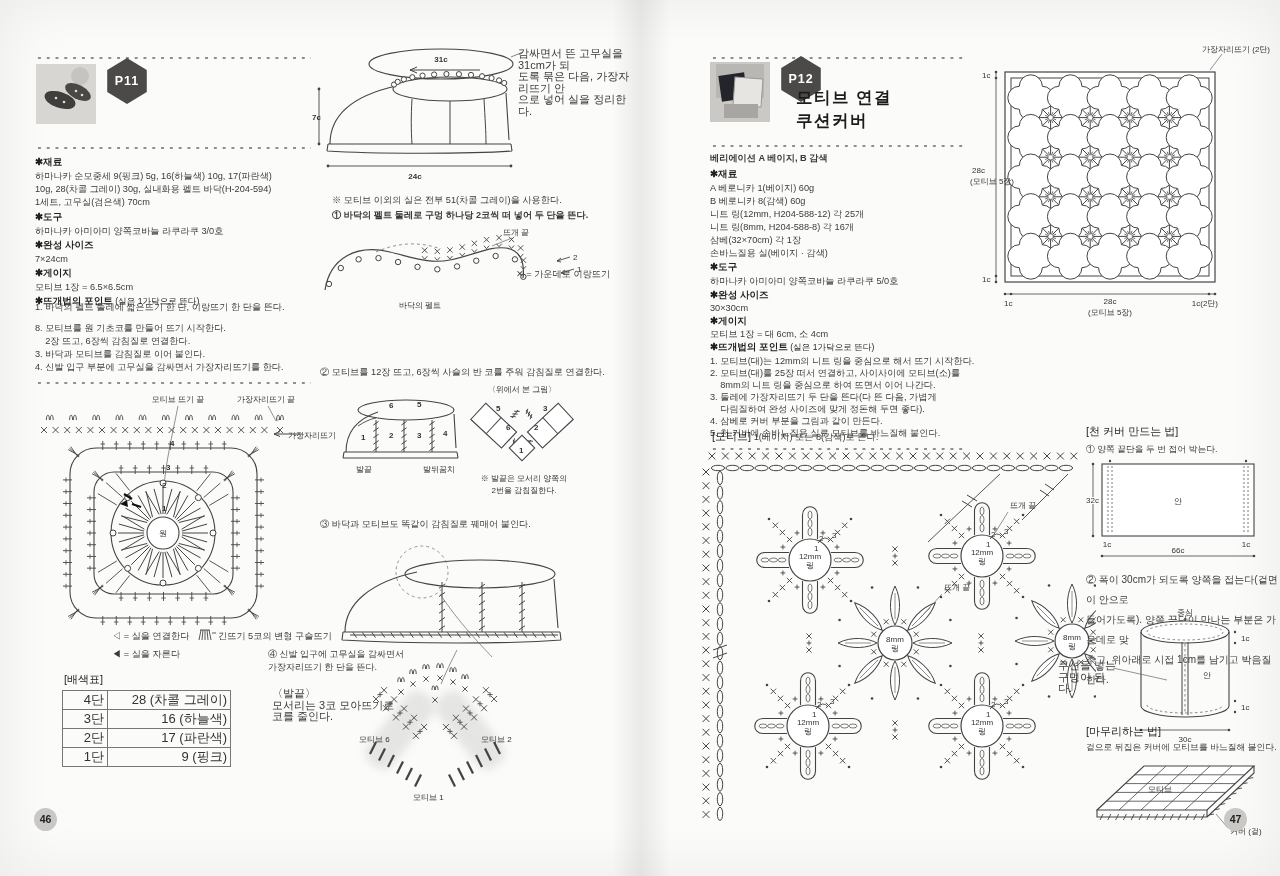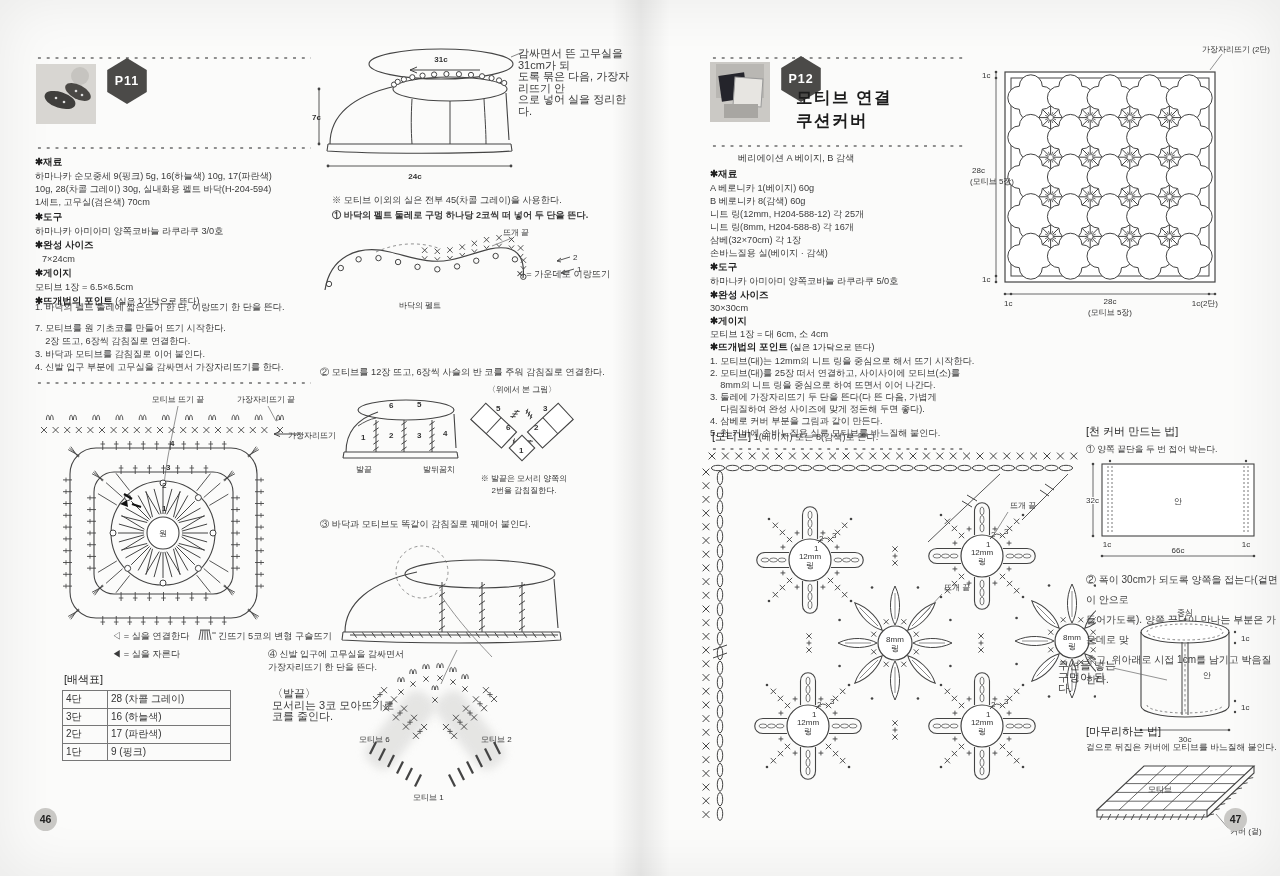--- a/index.html
+++ b/index.html
@@ -14,21 +14,21 @@
   .sm{font-size:11px;line-height:11.5px;color:#3a3a3a;white-space:pre-line}
   .dots{height:4px;background-image:radial-gradient(circle,#8f8f8f 1.1px,transparent 1.35px);
         background-size:8.8px 4px;background-repeat:repeat-x}
   .gutter{left:612px;top:0;width:58px;height:876px;
         background:linear-gradient(90deg,rgba(0,0,0,0),rgba(0,0,0,.07) 50%,rgba(0,0,0,0))}
   .badge{width:46px;height:46px;background:#4b4a48;color:#fff;font-size:12.5px;font-weight:bold;
         text-align:center;line-height:46px;letter-spacing:1px;
         clip-path:polygon(50% 0%,93% 26%,93% 74%,50% 100%,7% 74%,7% 26%)}
   .pagenum{width:23px;height:23px;border-radius:50%;background:#c9c8c5;color:#222;
         font-size:10.5px;font-weight:bold;text-align:center;line-height:23px}
-  table.pal{border-collapse:collapse;font-size:10px;color:#333;text-align:left}
+  table.pal{border-collapse:collapse;font-size:13px;color:#333;text-align:right}
   table.pal td{border:1px solid #777;height:16.5px;padding:0 3px}
   table.pal td:first-child{width:38px}
   table.pal td+td{width:116px}
   svg{position:absolute;overflow:hidden}
   svg text{font-family:"Liberation Sans",sans-serif;font-size:8px;fill:#333}
 </style>
 </head>
 <body>
 
 <div id="stage">
@@ -49,26 +49,26 @@
 <div class="ab badge" style="left:104px;top:58px">P11</div>
 <div class="ab dots" style="left:35px;top:146px;width:276px"></div>
 
 <div class="ab hh" style="left:35px;top:156px">✱재료</div>
 <div class="ab t" style="left:35px;top:170px">하마나카 순모중세 9(핑크) 5g, 16(하늘색) 10g, 17(파란색)</div>
 <div class="ab t" style="left:35px;top:183px">10g, 28(차콜 그레이) 30g, 실내화용 펠트 바닥(H-204-594)</div>
 <div class="ab t" style="left:35px;top:196px">1세트, 고무실(검은색) 70cm</div>
 <div class="ab hh" style="left:35px;top:211px">✱도구</div>
 <div class="ab t" style="left:35px;top:225px">하마나카 아미아미 양쪽코바늘 라쿠라쿠 3/0호</div>
 <div class="ab hh" style="left:35px;top:239px">✱완성 사이즈</div>
-<div class="ab t" style="left:42px;top:253px">7×24cm</div>
+<div class="ab t" style="left:35px;top:253px">7×24cm</div>
 <div class="ab hh" style="left:35px;top:267px">✱게이지</div>
 <div class="ab t" style="left:35px;top:281px">모티브 1장 = 6.5×6.5cm</div>
 <div class="ab hh" style="left:35px;top:295px"><span>✱뜨개법의 포인트</span><span class="sub"> (실은 1가닥으로 뜬다)</span></div>
 <div class="ab t" style="left:35px;top:301px">1. 바닥의 펠트 둘레에 짧은뜨기 한 단, 이랑뜨기 한 단을 뜬다.</div>
-<div class="ab t" style="left:35px;top:322px">7. 모티브를 원 기초코를 만들어 뜨기 시작한다.</div>
+<div class="ab t" style="left:35px;top:322px">8. 모티브를 원 기초코를 만들어 뜨기 시작한다.</div>
 <div class="ab t" style="left:35px;top:335px">    2장 뜨고, 6장씩 감침질로 연결한다.</div>
 <div class="ab t" style="left:35px;top:348px">3. 바닥과 모티브를 감침질로 이어 붙인다.</div>
 <div class="ab t" style="left:35px;top:361px">4. 신발 입구 부분에 고무실을 감싸면서 가장자리뜨기를 한다.</div>
 <div class="ab dots" style="left:35px;top:381px;width:276px"></div>
 
 <svg id="svg-shoe" class="ab" style="left:312px;top:40px" width="212" height="150" viewBox="0 0 212 150">
   <ellipse cx="129" cy="24" rx="72" ry="15" fill="none" stroke="#444" stroke-width="1.1"></ellipse>
   <text x="129" y="22" text-anchor="middle" font-weight="bold">31c</text>
   <path d="M168,30L98,30M98,30l7,-3M98,30l7,3" fill="none" stroke="#444" stroke-width="1"></path>
   <path d="M199,17L211,12" fill="none" stroke="#666" stroke-width=".8"></path>
@@ -97,21 +97,21 @@
   <text x="0" y="80" font-size="8.5" font-weight="bold">7c</text>
   <path d="M16,126H199" stroke="#444" stroke-width=".9"></path>
       <circle cx="16" cy="126" r="1.4" fill="#444"></circle>
       <circle cx="199" cy="126" r="1.4" fill="#444"></circle>
   <text x="103" y="139" text-anchor="middle" font-size="8.5" font-weight="bold">24c</text>
 </svg>
 <div class="ab sm" style="left:518px;top:48px;width:112px">감싸면서 뜬 고무실을 31cm가 되
 도록 묶은 다음, 가장자리뜨기 안
 으로 넣어 실을 정리한다.</div>
 
-<div class="ab t" style="left:332px;top:194px">※ 모티브 이외의 실은 전부 45(차콜 그레이)을 사용한다.</div>
+<div class="ab t" style="left:332px;top:194px">※ 모티브 이외의 실은 전부 51(차콜 그레이)을 사용한다.</div>
 <div class="ab t" style="left:332px;top:209px;font-weight:600">① 바닥의 펠트 둘레로 구멍 하나당 2코씩 떠 넣어 두 단을 뜬다.</div>
 
 <svg id="svg-sole" class="ab" style="left:320px;top:226px" width="265" height="88" viewBox="0 0 265 88">
   <path id="solepath" d="M5,64C10,32 36,18 70,26C95,32 110,38 130,34C155,29 168,20 186,22C200,24 205,36 203,52" fill="none" stroke="#444" stroke-width="1.2"></path>
   <path d="M56,26C78,16 100,16 118,22" fill="none" stroke="#777" stroke-width=".8" stroke-dasharray="3,3"></path>
   <g id="sole-decor">
         <circle cx="8.994847297668457" cy="57.95813751220703" r="2.7" fill="none" stroke="#444" stroke-width="1"></circle>
         <circle cx="20.798940658569336" cy="42.030765533447266" r="2.7" fill="none" stroke="#444" stroke-width="1"></circle>
         <circle cx="38.61107635498047" cy="33.31102180480957" r="2.7" fill="none" stroke="#444" stroke-width="1"></circle>
         <circle cx="58.49235534667969" cy="32.09617233276367" r="2.7" fill="none" stroke="#444" stroke-width="1"></circle>
@@ -674,21 +674,21 @@
   <rect x="6" y="2" width="48" height="34" fill="#b9b7b3"></rect>
   <rect x="10" y="12" width="26" height="26" fill="#24242b" transform="rotate(-8 23 25)"></rect>
   <rect x="24" y="16" width="28" height="28" fill="#e7e5e1" stroke="#999" transform="rotate(4 38 30)"></rect>
   <rect x="14" y="42" width="34" height="14" fill="#a8a6a2"></rect>
 </svg>
 <div class="ab badge" style="left:778px;top:56px">P12</div>
 <div class="ab tt" style="left:796px;top:86px">모티브 연결
 쿠션커버</div>
 <div class="ab dots" style="left:710px;top:144px;width:258px"></div>
 
-<div class="ab t" style="left:738px;top:152px;font-weight:400">베리에이션 A 베이지, B 감색</div>
+<div class="ab t" style="left:710px;top:152px;font-weight:700">베리에이션 A 베이지, B 감색</div>
 <div class="ab hh" style="left:710px;top:168px">✱재료</div>
 <div class="ab t" style="left:710px;top:182px">A 베로니카 1(베이지) 60g</div>
 <div class="ab t" style="left:710px;top:195px">B 베로니카 8(감색) 60g</div>
 <div class="ab t" style="left:710px;top:208px">니트 링(12mm, H204-588-12) 각 25개</div>
 <div class="ab t" style="left:710px;top:221px">니트 링(8mm, H204-588-8) 각 16개</div>
 <div class="ab t" style="left:710px;top:234px">삼베(32×70cm) 각 1장</div>
 <div class="ab t" style="left:710px;top:247px">손바느질용 실(베이지 · 감색)</div>
 <div class="ab hh" style="left:710px;top:261px">✱도구</div>
 <div class="ab t" style="left:710px;top:275px">하마나카 아미아미 양쪽코바늘 라쿠라쿠 5/0호</div>
 <div class="ab hh" style="left:710px;top:289px">✱완성 사이즈</div>

